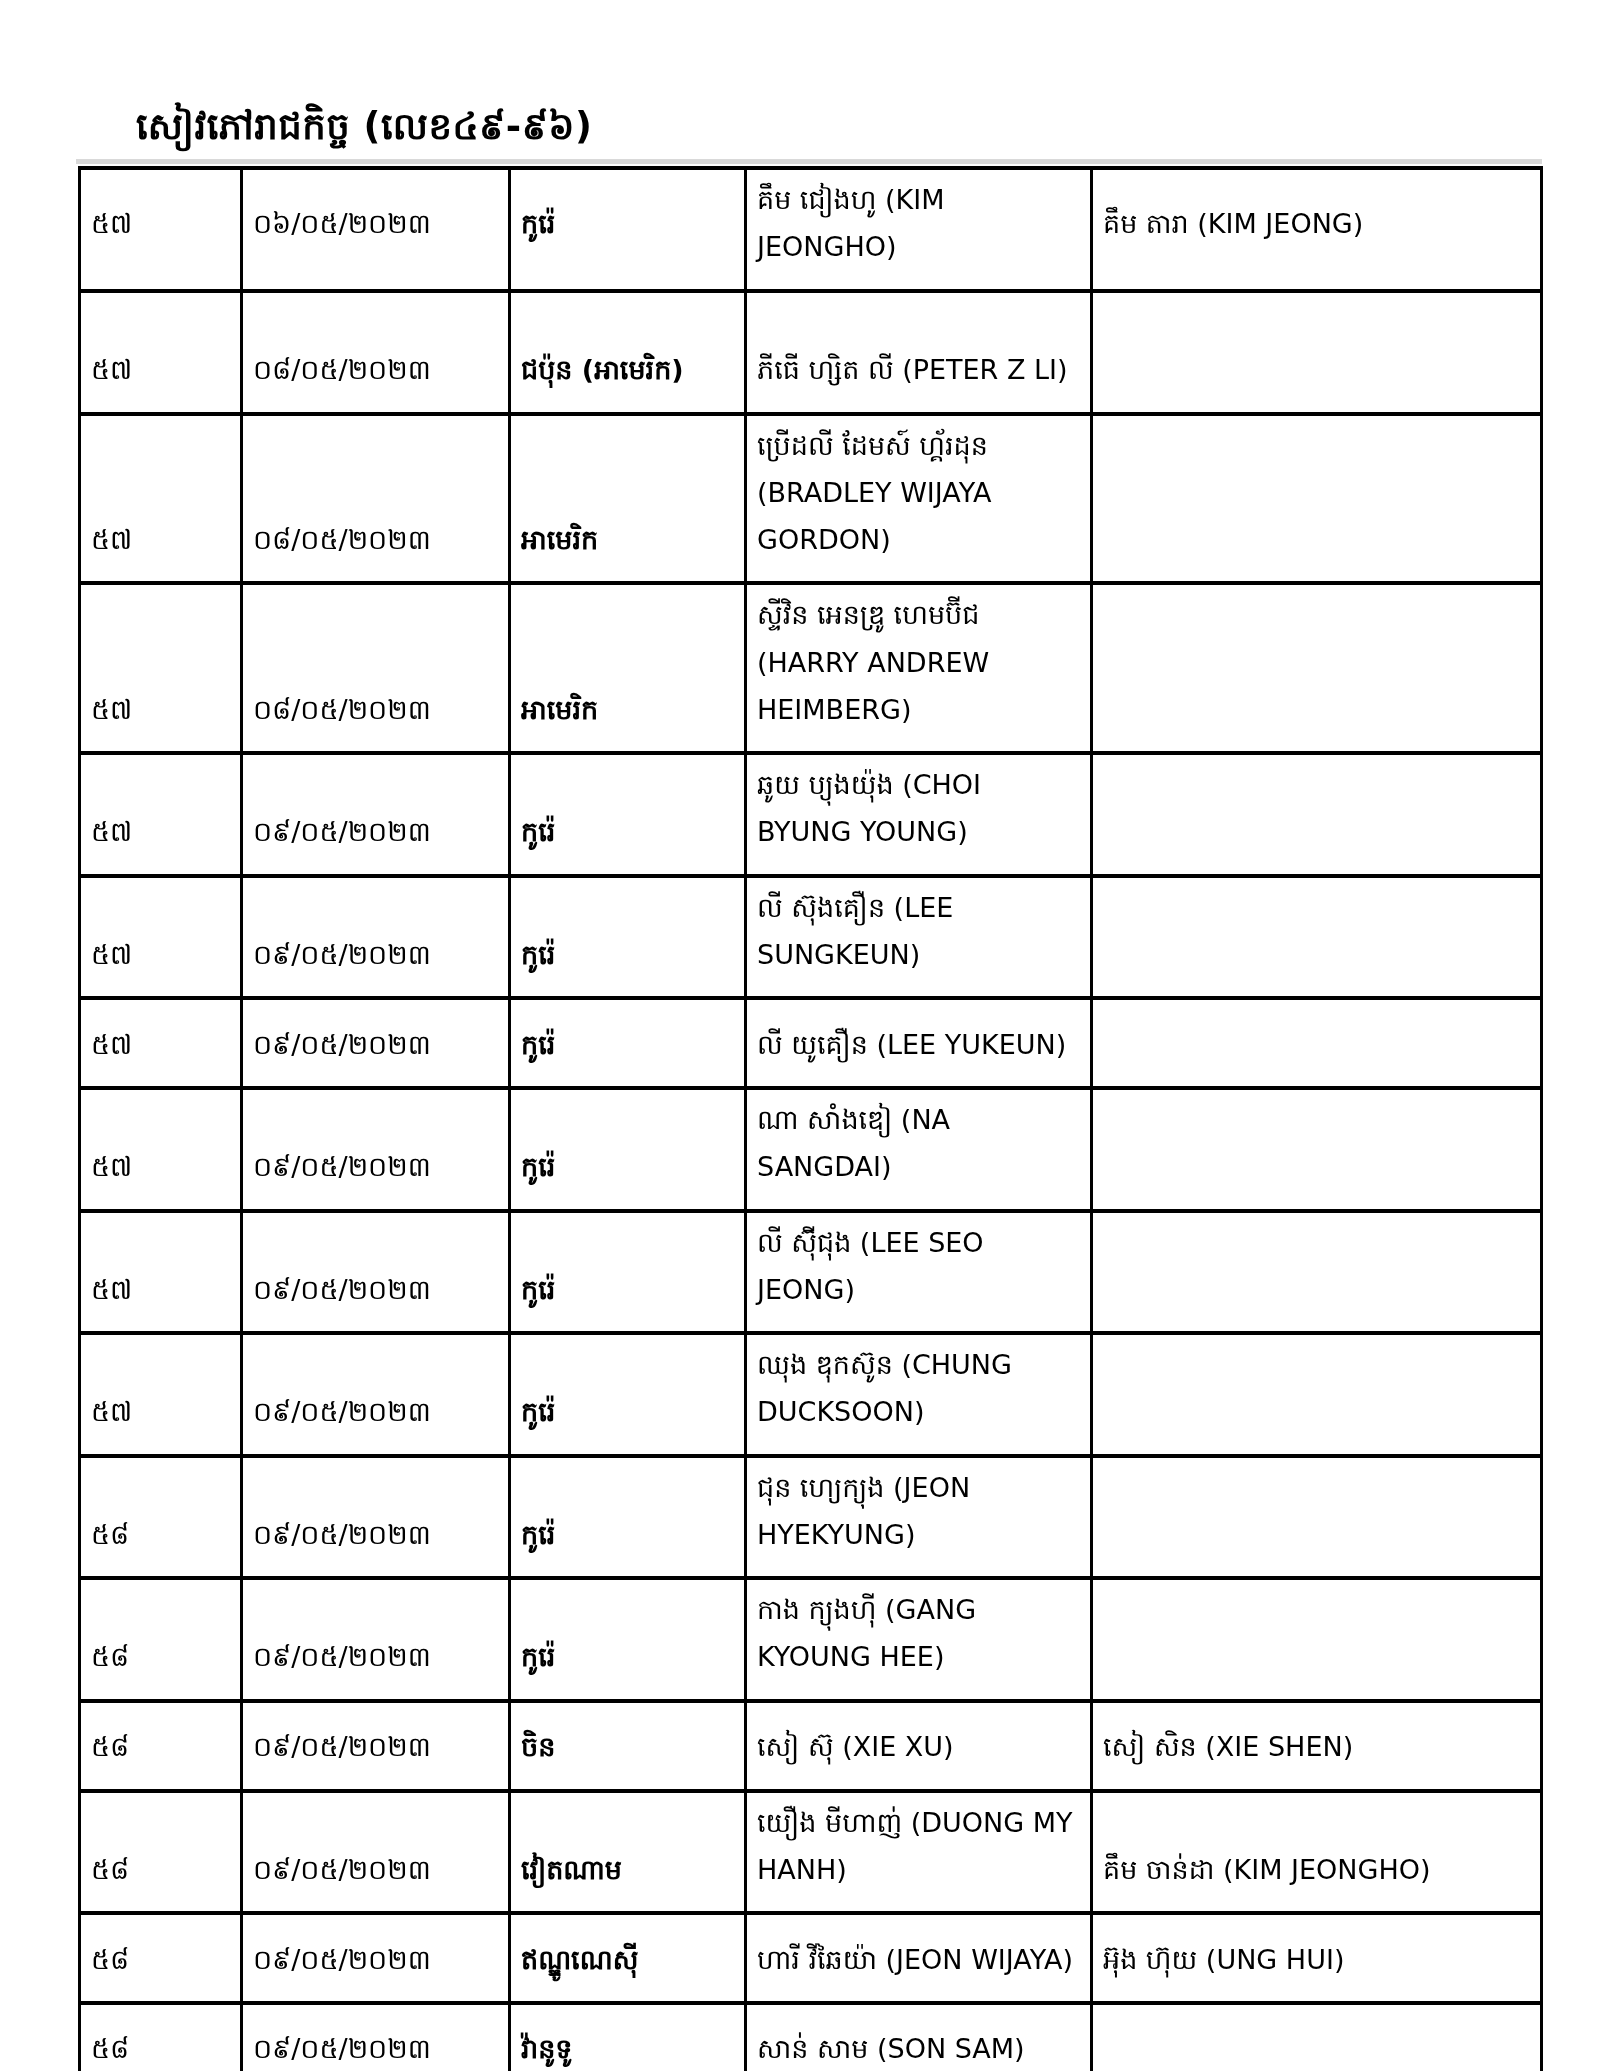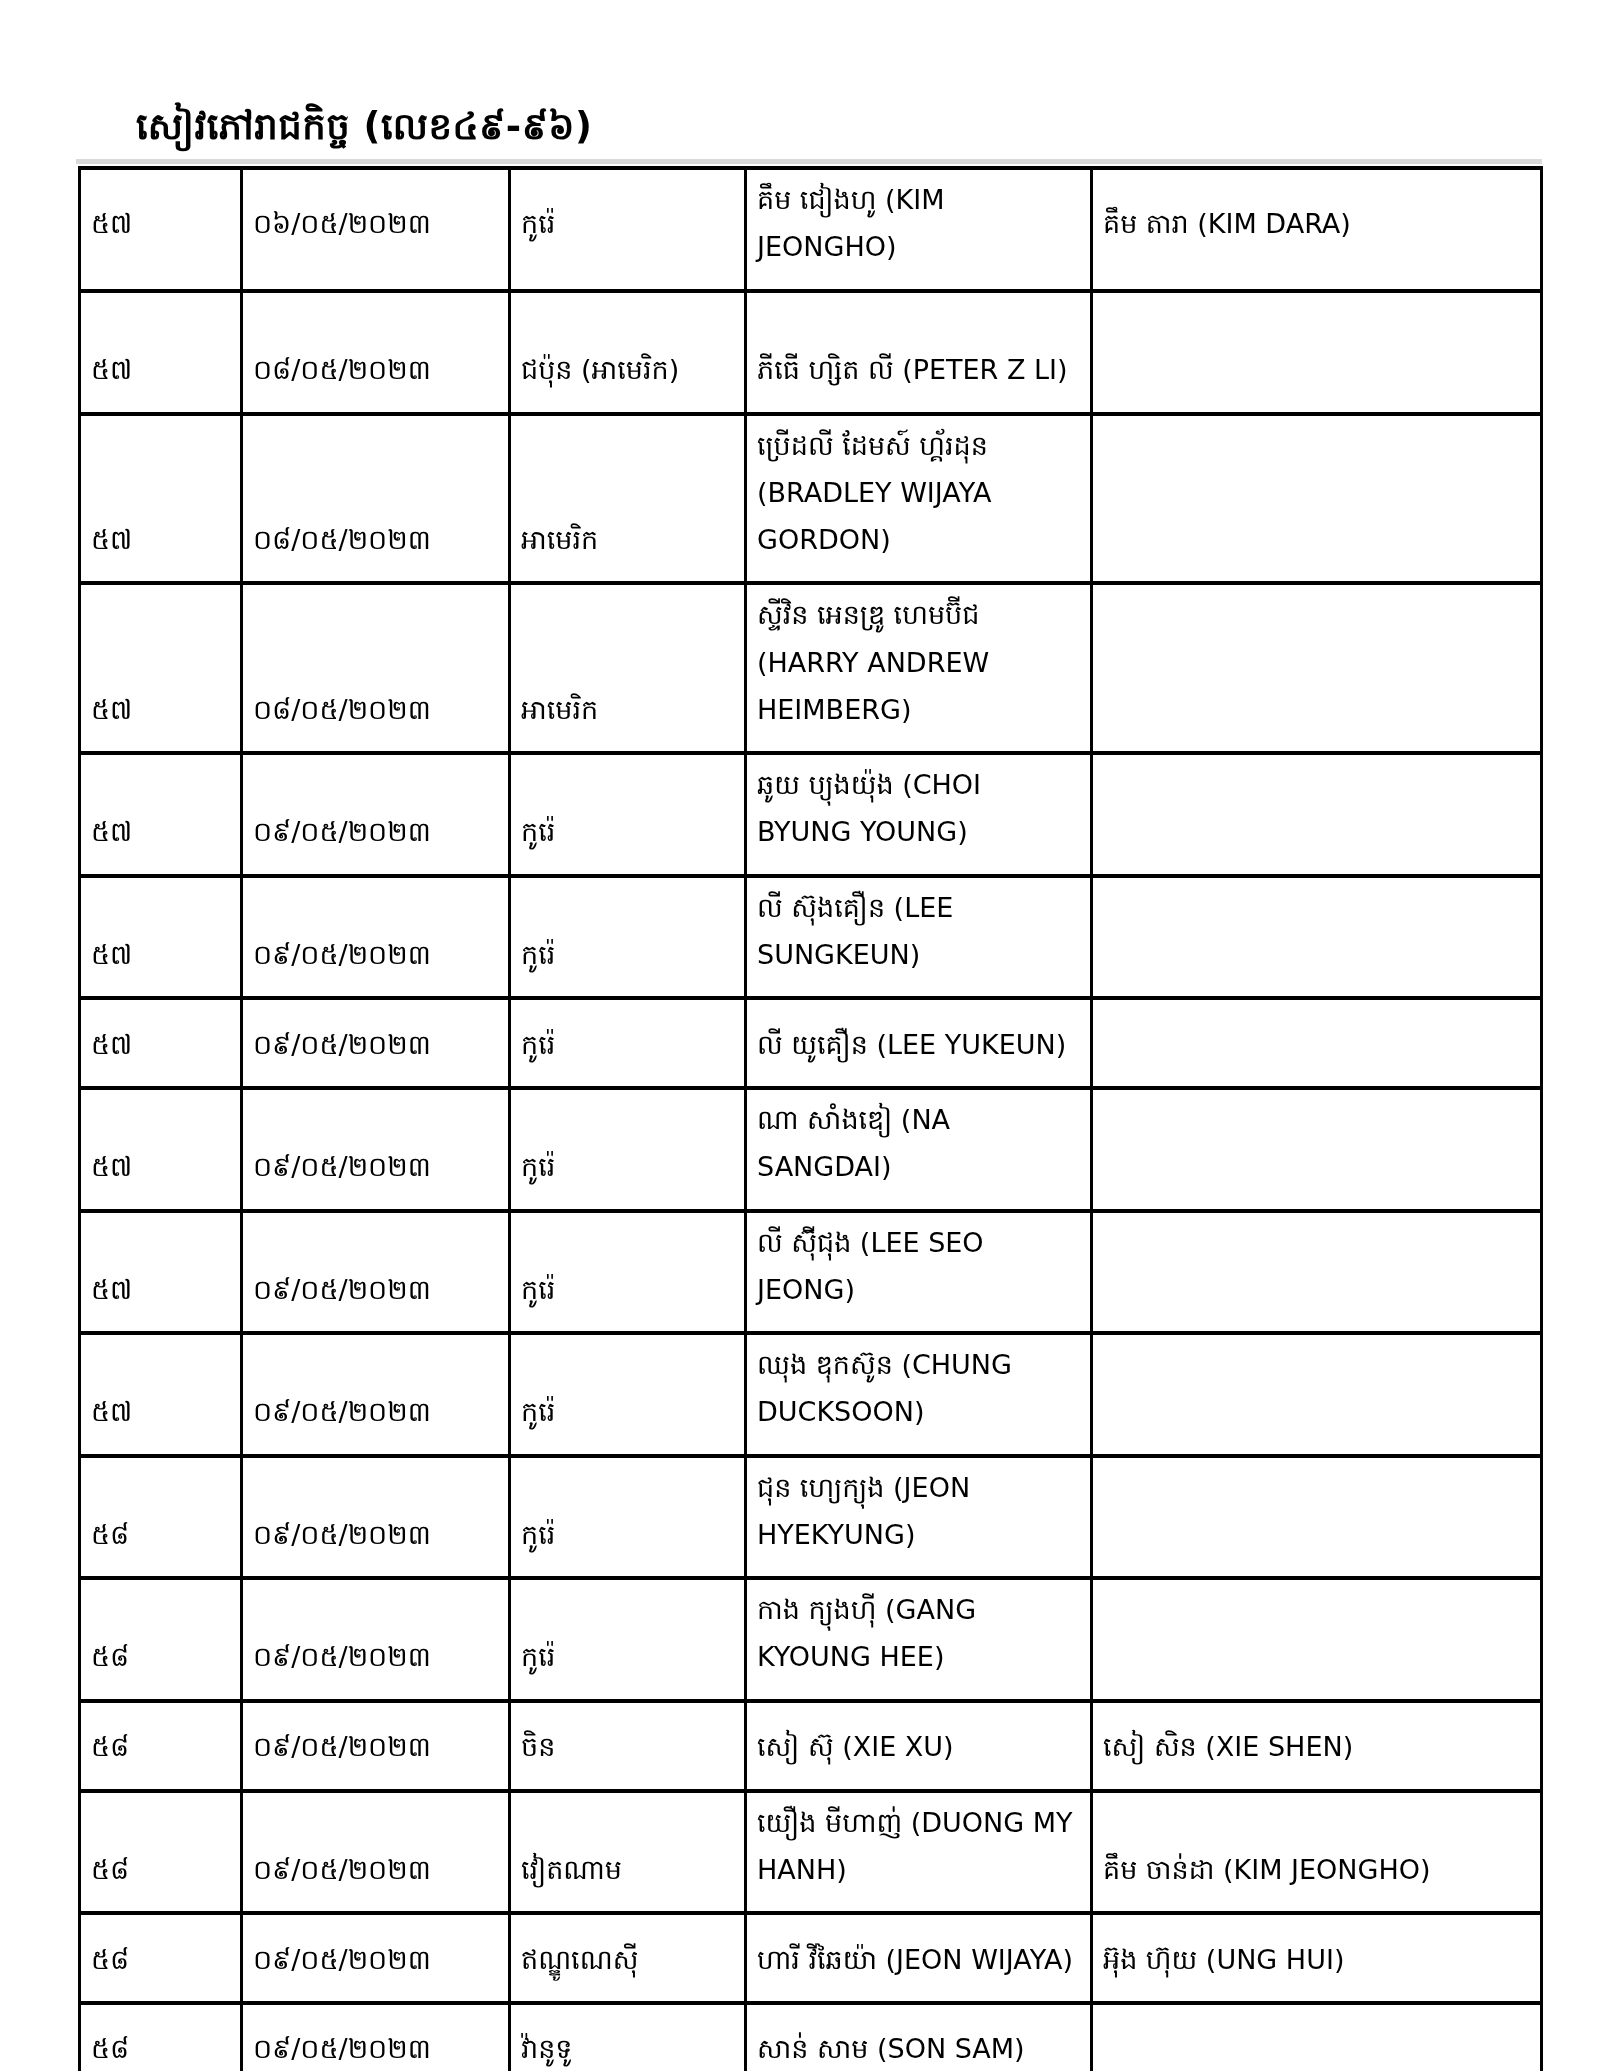--- a/index.html
+++ b/index.html
@@ -63,21 +63,21 @@
   table.gazette tr:nth-child(2),
   table.gazette tr:nth-child(3),
   table.gazette tr:nth-child(4) { height: 123px; }
   table.gazette tr:nth-child(1) td { vertical-align: middle; }
   td.c-no {
     font-size: 29px;
     padding-left: 4px;
     padding-right: 4px;
   }
   td.c-date { font-size: 28px; white-space: nowrap; }
-  td.c-country { font-size: 27px; }
+  td.c-country { font-size: 27px; font-weight: bold; }
   td.c-name, td.c-name2 { font-size: 27px; }
 </style>
 </head>
 <body>
 
 <div class="page">
 
   <div class="doc-title">សៀវភៅរាជកិច្ច (លេខ៤៩-៩៦)</div>
 
   <div class="table-wrap">
@@ -88,21 +88,21 @@
         <col style="width:236px">
         <col style="width:346px">
         <col style="width:450px">
       </colgroup>
       <tbody id="table-body">
           <tr>
             <td class="c-no">៥៧</td>
             <td class="c-date">០៦/០៥/២០២៣</td>
             <td class="c-country">កូរ៉េ</td>
             <td class="c-name">គឹម ជៀងហូ (KIM JEONGHO)</td>
-            <td class="c-name2">គឹម តារា (KIM DARA)</td>
+            <td class="c-name2">គឹម តារា (KIM JEONG)</td>
           </tr>
           <tr>
             <td class="c-no">៥៧</td>
             <td class="c-date">០៨/០៥/២០២៣</td>
             <td class="c-country">ជប៉ុន (អាមេរិក)</td>
             <td class="c-name">ភីធើ ហ្សិត លី (PETER Z LI)</td>
             <td class="c-name2"></td>
           </tr>
           <tr>
             <td class="c-no">៥៧</td>

